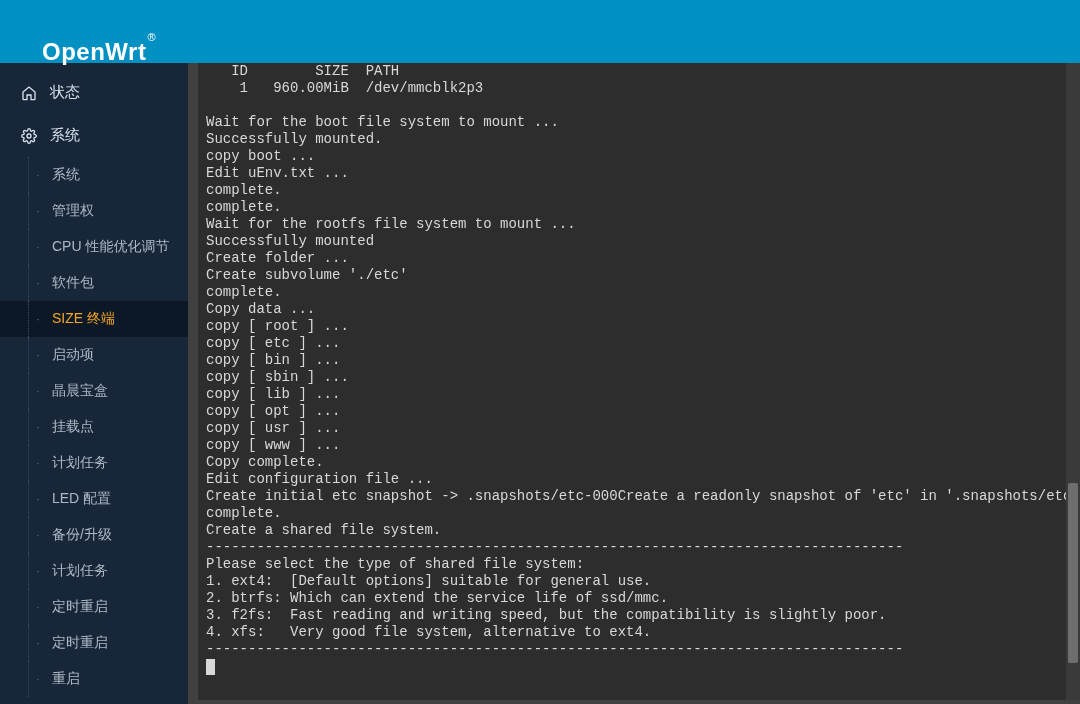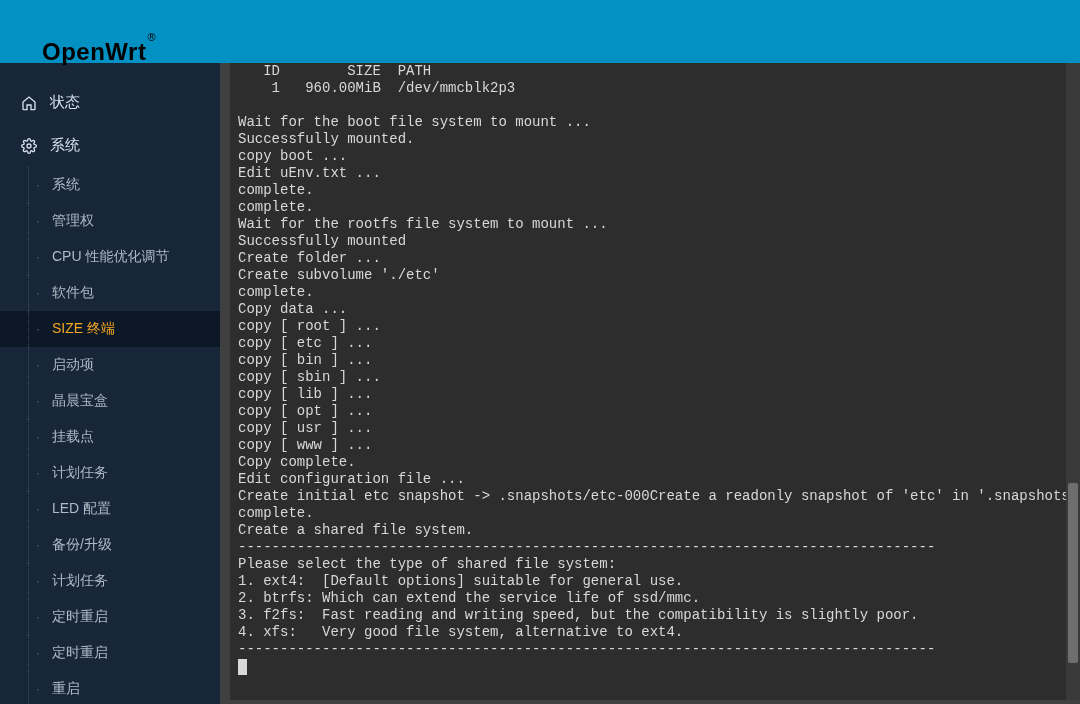--- a/index.html
+++ b/index.html
@@ -5,44 +5,44 @@
   * { margin: 0; padding: 0; box-sizing: border-box; }
   html, body { width: 1080px; height: 704px; font-family: -apple-system, BlinkMacSystemFont, "Segoe UI", Helvetica, Arial, sans-serif; overflow: hidden; background: #f5f5f5; }
   .header {
     height: 63px;
     background: #0391c4;
     display: flex;
     align-items: center;
     padding-left: 42px;
   }
   .brand {
-    color: #000000;
+    color: #ffffff;
     font-weight: 700;
     font-size: 24px;
     letter-spacing: 0.5px;
     position: relative;
     margin-top: 40px;
   }
   .brand sup {
     font-size: 11px;
     font-weight: 400;
     position: relative;
     top: -10px;
     left: 1px;
   }
   .container {
     display: flex;
     height: calc(704px - 63px);
   }
   .sidebar {
-    width: 220px;
+    width: 188px;
     background: #182639;
     color: #c7d0db;
     overflow-y: auto;
-    padding-top: 18px;
+    padding-top: 8px;
     flex-shrink: 0;
   }
   .nav-group {
     padding: 0;
   }
   .nav-group-header {
     display: flex;
     align-items: center;
     padding: 12px 18px 12px 20px;
     cursor: pointer;

